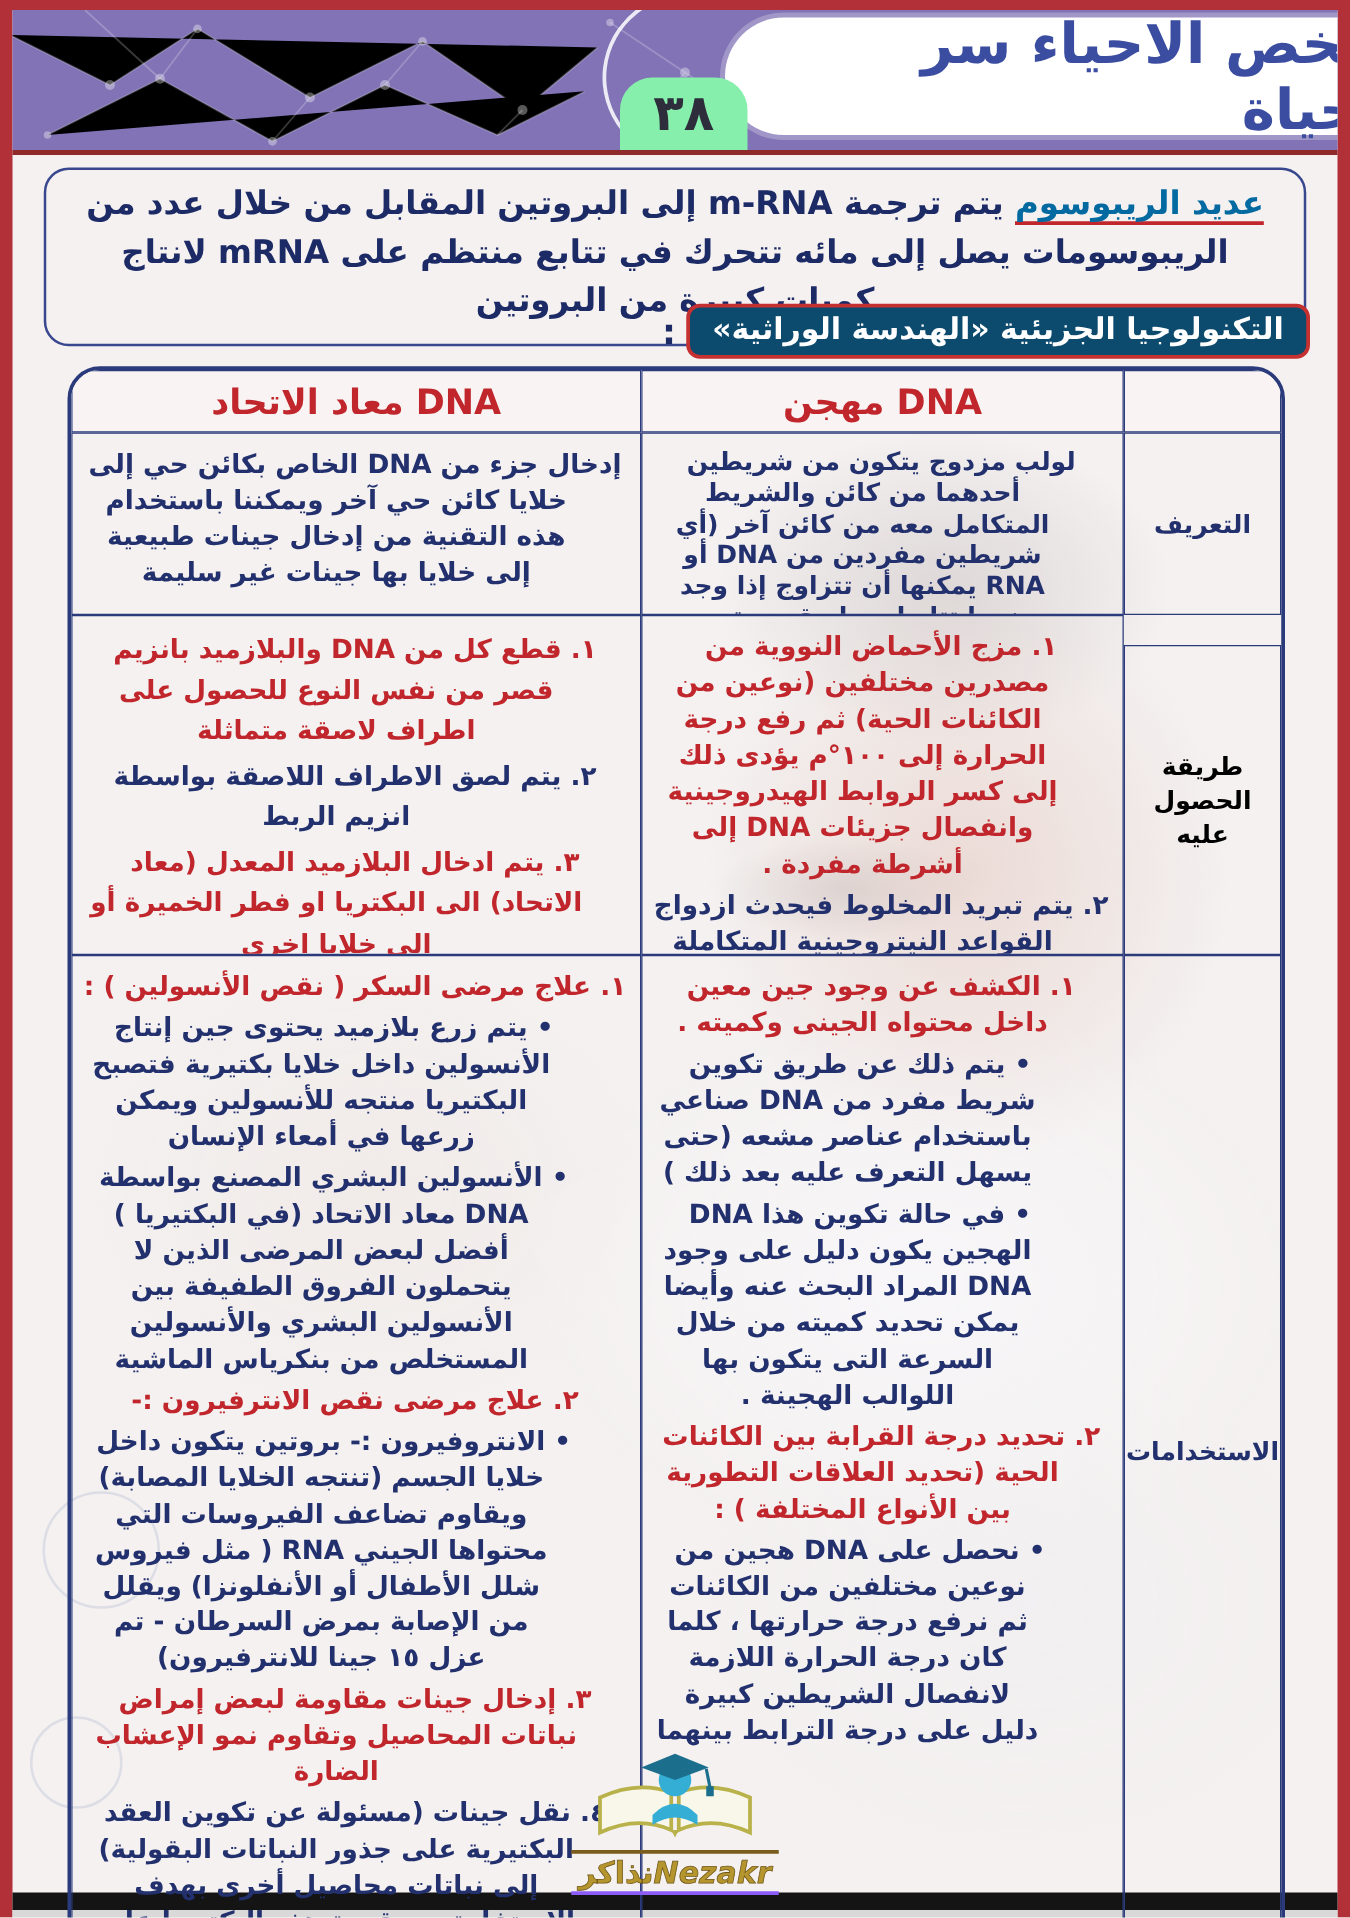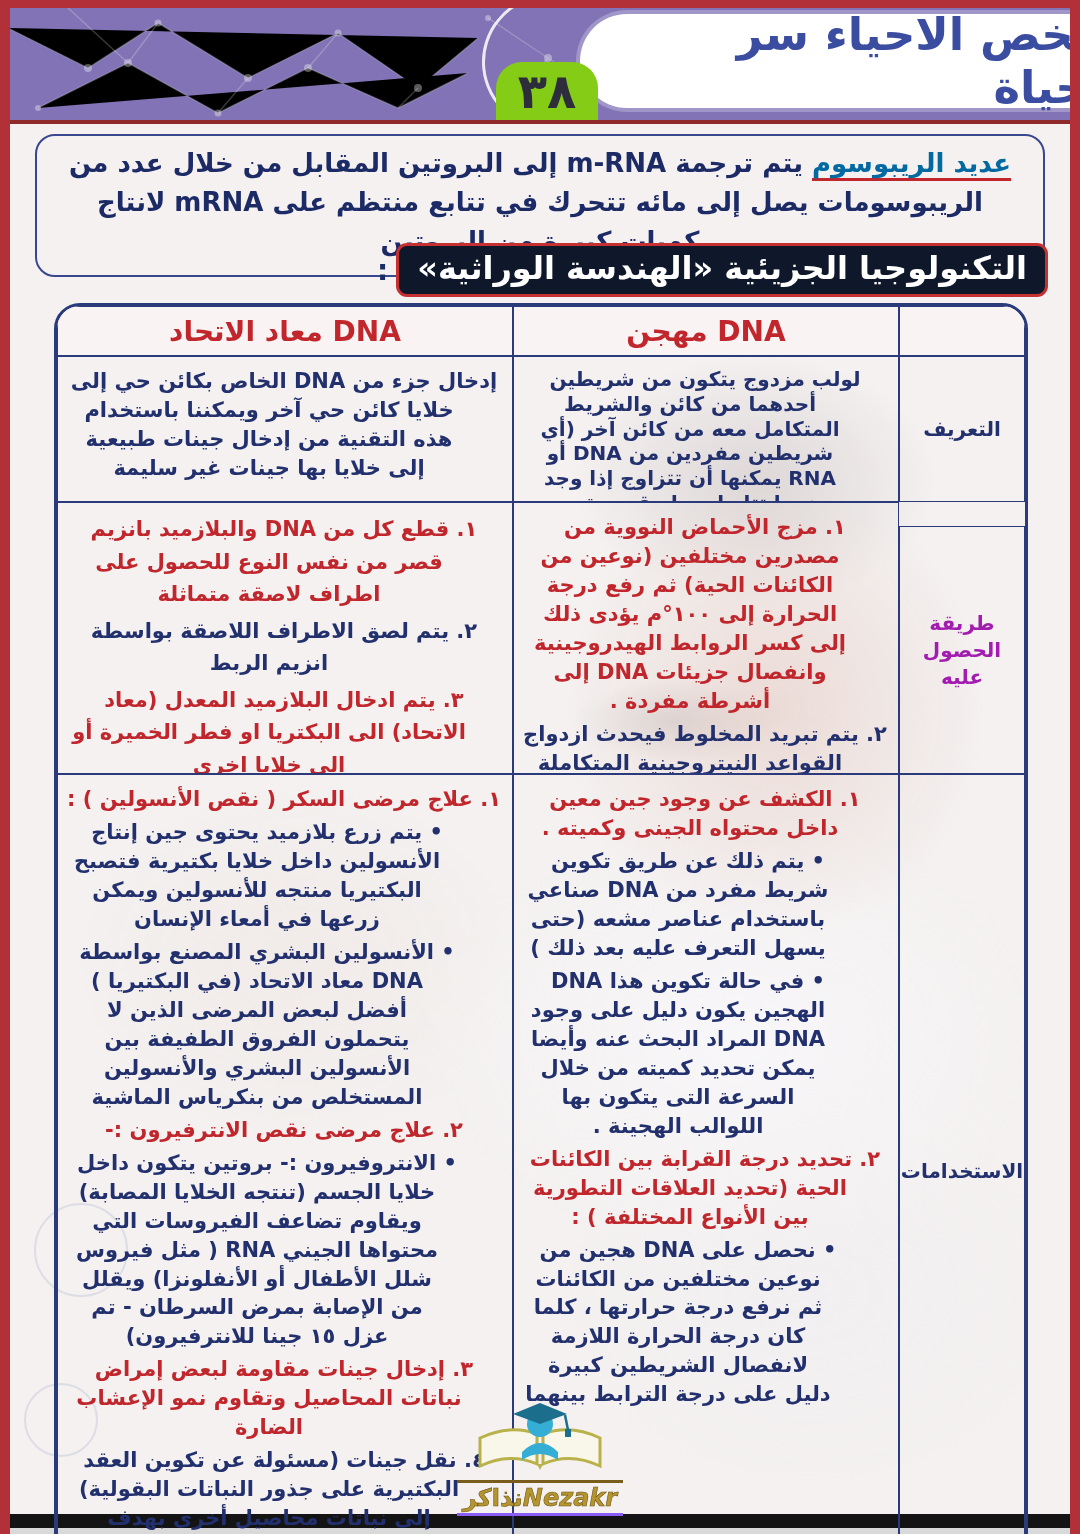--- a/index.html
+++ b/index.html
@@ -21,37 +21,37 @@
     border-radius:52px 0 0 52px;display:flex;align-items:center;justify-content:center;
     padding-left:30px;box-shadow:0 0 0 4px rgba(255,255,255,.25);
   }
   .title-arc{
     position:absolute;top:-14px;right:452px;width:130px;height:130px;border-radius:50%;
     border:3px solid rgba(255,255,255,.85);border-right-color:transparent;border-top-color:transparent;
     transform:rotate(40deg);
   }
   .title-pill .t{color:#3b4da0;font-size:45px;letter-spacing:0;}
   .page-tab{
-    position:absolute;bottom:0;right:472px;width:102px;height:58px;background:#84cc16;
+    position:absolute;bottom:0;right:472px;width:102px;height:58px;background:#86efac;
     border-radius:26px 26px 0 0;display:flex;align-items:center;justify-content:center;
-    color:#2d2d3c;font-size:48px;
+    color:#2d2d3c;font-size:40px;
   }
   .hdr-line{height:4px;background:#8f2a2a;}
   
   .intro{
     margin:10px 25px 0;border:2px solid #39478f;border-radius:20px;
     padding:8px 20px 14px;min-height:84px;box-sizing:border-box;
     color:#1c2a66;font-size:26px;line-height:1.5;text-align:center;
   }
   .intro .hl{color:#0369a1;text-decoration:underline;text-decoration-color:#c0262b;text-decoration-thickness:3px;text-underline-offset:6px;}
   
   .banner-row{position:relative;z-index:3;display:flex;align-items:center;gap:8px;margin:-34px 22px 0 0;}
   .banner{
-    background:#0f172a;border:3px solid #c53030;border-radius:11px;color:#fff;
-    font-size:32px;padding:3px 18px 7px;
+    background:#0c4a6e;border:3px solid #c53030;border-radius:11px;color:#fff;
+    font-size:24px;padding:3px 18px 7px;
   }
   .banner-colon{color:#1c2a66;font-size:28px;}
   
   .twrap{position:relative;margin:6px 42px 0 44px;height:1268px;}
   .face-wm{
     position:absolute;z-index:0;inset:0;pointer-events:none;border-radius:26px;overflow:hidden;
     background:
       radial-gradient(ellipse 260px 180px at 72% 14%, rgba(170,158,158,.30), transparent 70%),
       radial-gradient(ellipse 300px 330px at 74% 32%, rgba(221,183,172,.38), transparent 70%),
       radial-gradient(ellipse 150px 60px at 64% 33%, rgba(120,110,115,.18), transparent 70%),
@@ -63,21 +63,21 @@
   .gtable{
     position:relative;z-index:1;height:100%;box-sizing:border-box;
     display:grid;grid-template-columns:126px 386px 1fr;grid-template-rows:50px 146px 272px 1fr;
     border:3px solid #2b3a7a;border-radius:26px;overflow:hidden;background:transparent;
   }
   .cell{border:1px solid #2b3a7a;box-sizing:border-box;overflow:hidden;}
   .head{background:rgba(248,243,243,.92);display:flex;align-items:center;justify-content:center;
     color:#c0262b;font-size:28px;}
   .rowlabel{display:flex;align-items:center;justify-content:center;text-align:center;
     font-size:20px;padding:4px;line-height:1.35;}
-  .rowlabel.navy{color:#22306e;} .rowlabel.red{color:#a21caf;margin-top:24px;}
+  .rowlabel.navy{color:#22306e;} .rowlabel.red{color:#000000;margin-top:24px;}
   .body{padding:10px 10px 8px 8px;font-size:21px;line-height:1.38;text-align:center;}
   .body.tight{line-height:1.24;font-size:20px;}
   .body.roomy{line-height:1.55;}
   .item{margin:0 0 4px;padding-right:30px;text-indent:-30px;}
   .item.red{color:#c0262b;} .item.navy{color:#22306e;}
   .item.bullet{padding-right:54px;text-indent:-20px;}
   .item.bullet::before{content:"•  ";}
   
   .bottom-black{position:absolute;left:0;right:0;bottom:6px;height:14px;background:#141414;}
   .bottom-grey{position:absolute;left:0;right:0;bottom:0;height:6px;background:#d9d9d9;}

